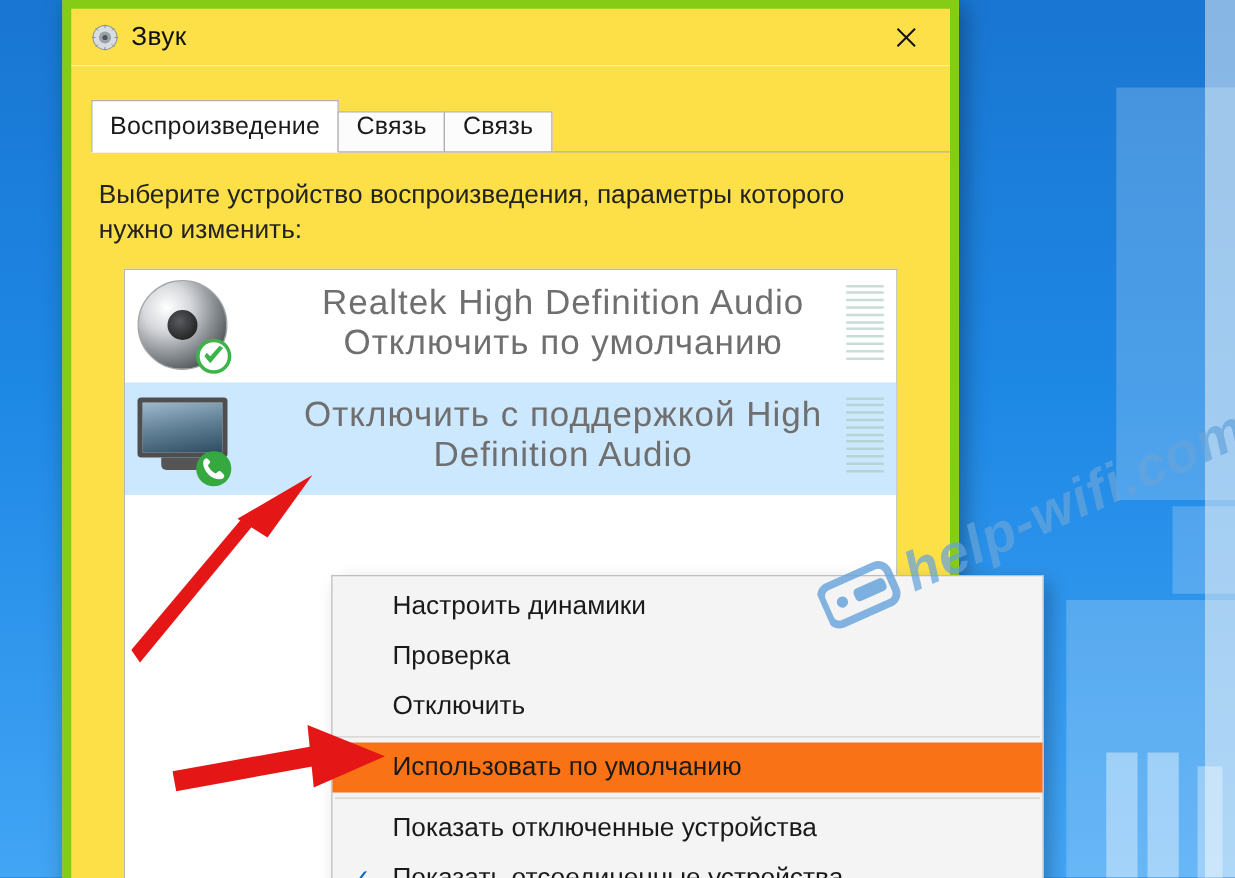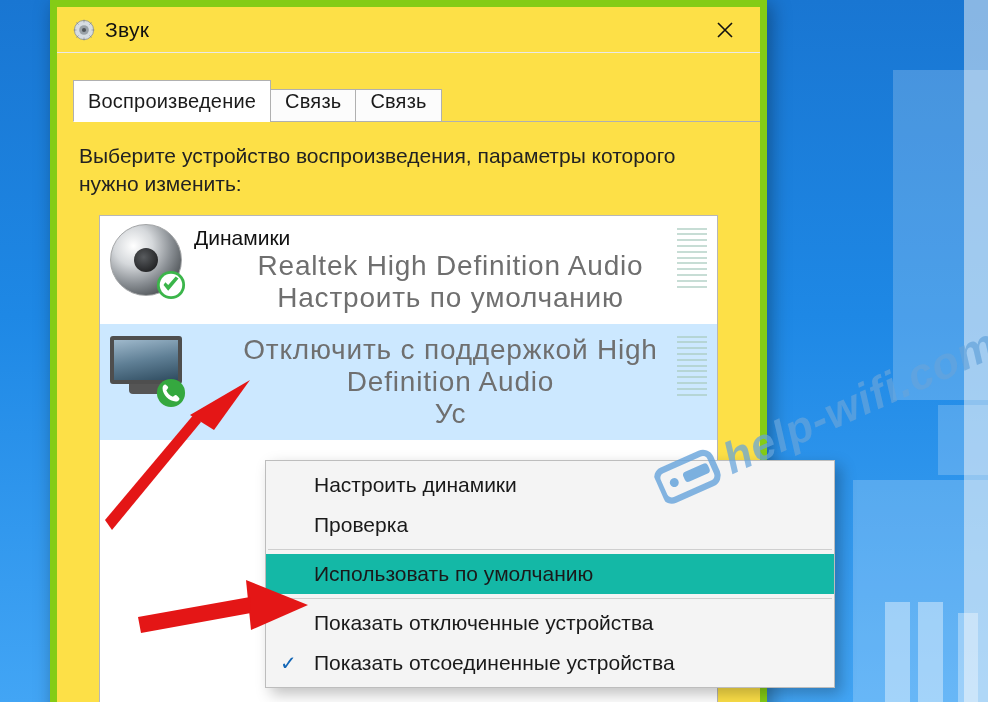--- a/index.html
+++ b/index.html
@@ -137,21 +137,21 @@
     z-index: 40;
   }
   .ctxitem {
     display:flex; align-items:center;
     padding: 8px 20px 8px 48px;
     min-height: 40px;
     font-size: 21px;
     color:#1a1a1a;
     position:relative;
   }
-  .ctxitem.hover { background:#14b8a6; }
+  .ctxitem.hover { background:#f97316; }
   .ctxitem .checkmark {
     position:absolute; left:14px; top:50%; transform:translateY(-50%);
     color:#1266b6; font-size:20px;
   }
   .ctxsep { height:1px; margin:4px 2px; background:#cfcfcf; }
 
   
   .arrow { position:absolute; pointer-events:none; z-index:60; }
   .arrow svg path, .arrow svg polygon { fill:#e41616; }
 
@@ -221,23 +221,22 @@
     <div class="device">
       <div class="dev-icon-wrap">
         <div class="speaker-icon"></div>
         <svg class="badge check-badge" viewBox="0 0 32 32">
           <circle class="outer" cx="16" cy="16" r="15"></circle>
           <circle class="inner" cx="16" cy="16" r="12"></circle>
           <path d="M8 16 l5 6 l11 -13 l-3 -2 l-8 9 l-3 -3 z"></path>
         </svg>
       </div>
       <div class="dev-texts">
-        <div class="dev-name">Динамики</div>
         <div class="dev-sub">Realtek High Definition Audio</div>
-        <div class="dev-sub">Настроить по умолчанию</div>
+        <div class="dev-sub">Отключить по умолчанию</div>
       </div>
       <div class="levelbar">
         <div></div>
           <div></div>
           <div></div>
           <div></div>
           <div></div>
           <div></div>
           <div></div>
           <div></div>
@@ -253,21 +252,20 @@
           <div class="monitor-screen"></div>
           <div class="monitor-stand"></div>
         </div>
         <svg class="badge phone-badge" viewBox="0 0 32 32">
           <circle cx="16" cy="16" r="15"></circle>
           <path d="M10 7 c-2 0 -3 2 -3 4 c0 7 7 14 14 14 c2 0 4 -1 4 -3 c0 -1 -3 -4 -4 -4 c-1 0 -3 2 -3 2 c-3 -1 -6 -4 -7 -7 c0 0 2 -2 2 -3 c0 -1 -3 -3 -3 -3 z"></path>
         </svg>
       </div>
       <div class="dev-texts">
         <div class="dev-sub">Отключить с поддержкой High Definition Audio</div>
-        <div class="dev-sub">Ус</div>
       </div>
       <div class="levelbar">
         <div></div>
           <div></div>
           <div></div>
           <div></div>
           <div></div>
           <div></div>
           <div></div>
           <div></div>
@@ -277,20 +275,21 @@
       </div>
     </div>
 
     <div style="height:310px;"></div>
   </div>
 </div>
 
 <div class="ctxmenu">
   <div class="ctxitem">Настроить динамики</div>
   <div class="ctxitem">Проверка</div>
+  <div class="ctxitem">Отключить</div>
   <div class="ctxsep"></div>
   <div class="ctxitem hover">Использовать по умолчанию</div>
   <div class="ctxsep"></div>
   <div class="ctxitem">Показать отключенные устройства</div>
   <div class="ctxitem">
     <span class="checkmark">✓</span>
     <span>Показать отсоединенные устройства</span>
   </div>
 
 </div>

